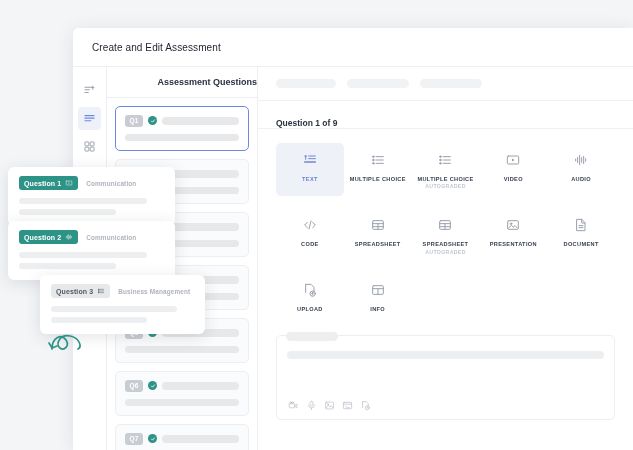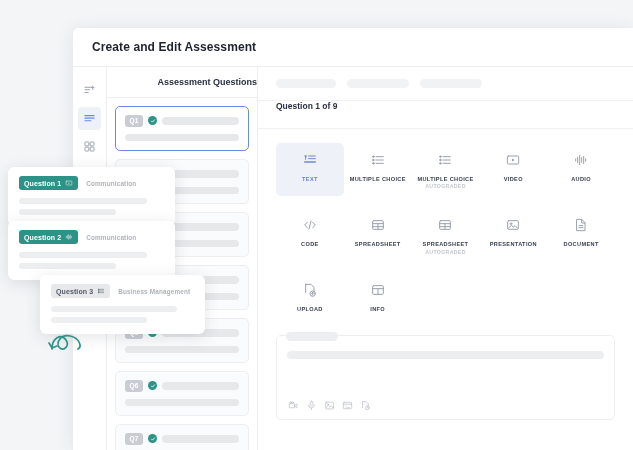--- a/index.html
+++ b/index.html
@@ -30,22 +30,22 @@
   }
   #window-titlebar {
     height: 38px;
     display: flex;
     align-items: center;
     padding-left: 19px;
     border-bottom: 1px solid #eceef1;
     background: #fff;
   }
   #window-title {
-    font-size: 12px;
-    font-weight: bold;
+    font-size: 10px;
+    font-weight: normal;
     color: #1d232e;
     letter-spacing: .1px;
   }
   #window-body {
     display: flex;
     height: 384px;
   }
 
   
   #icon-rail {
@@ -159,21 +159,21 @@
     border-bottom: 1px solid #f0f1f3;
   }
   .tab-pill {
     height: 9px;
     border-radius: 5px;
     background: #f1f2f4;
   }
   #question-counter-bar {
     height: 27px;
     display: flex;
-    align-items: flex-start;
+    align-items: flex-end;
     padding-left: 18px;
     border-bottom: 1px solid #f0f1f3;
   }
   #question-counter {
     font-size: 8.5px;
     color: #2a3140;
     font-weight: bold;
   }
 
   

